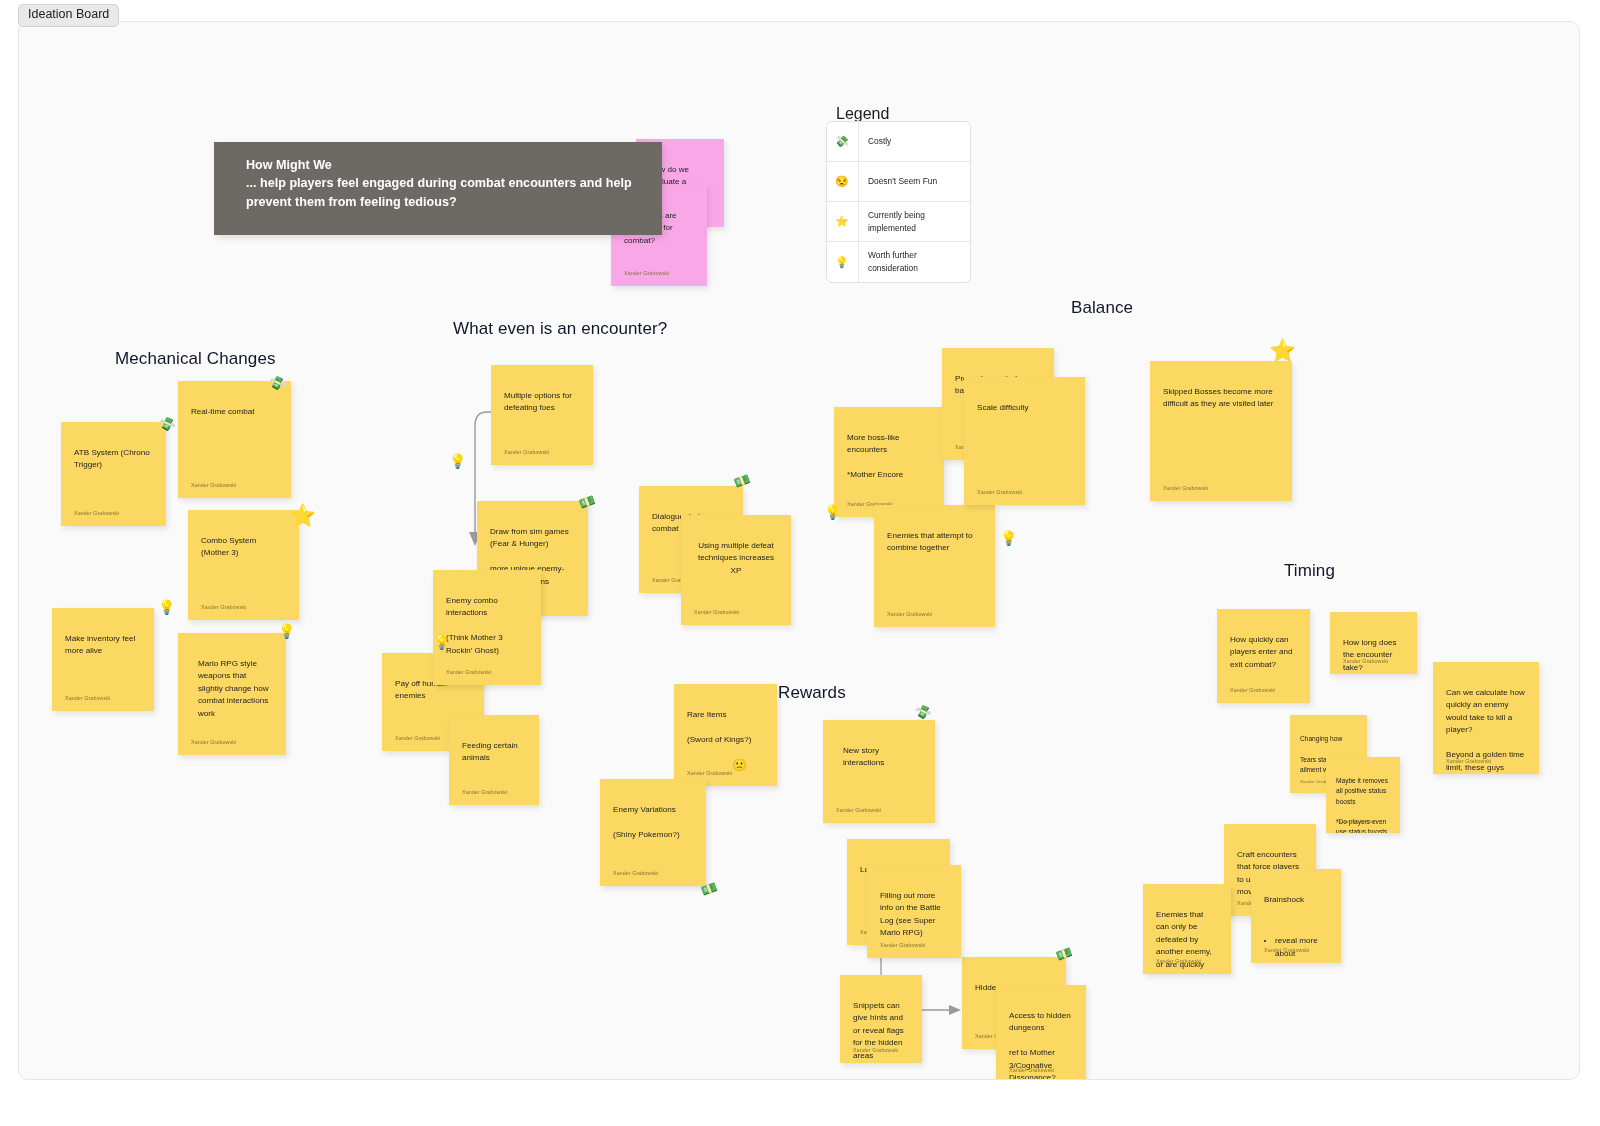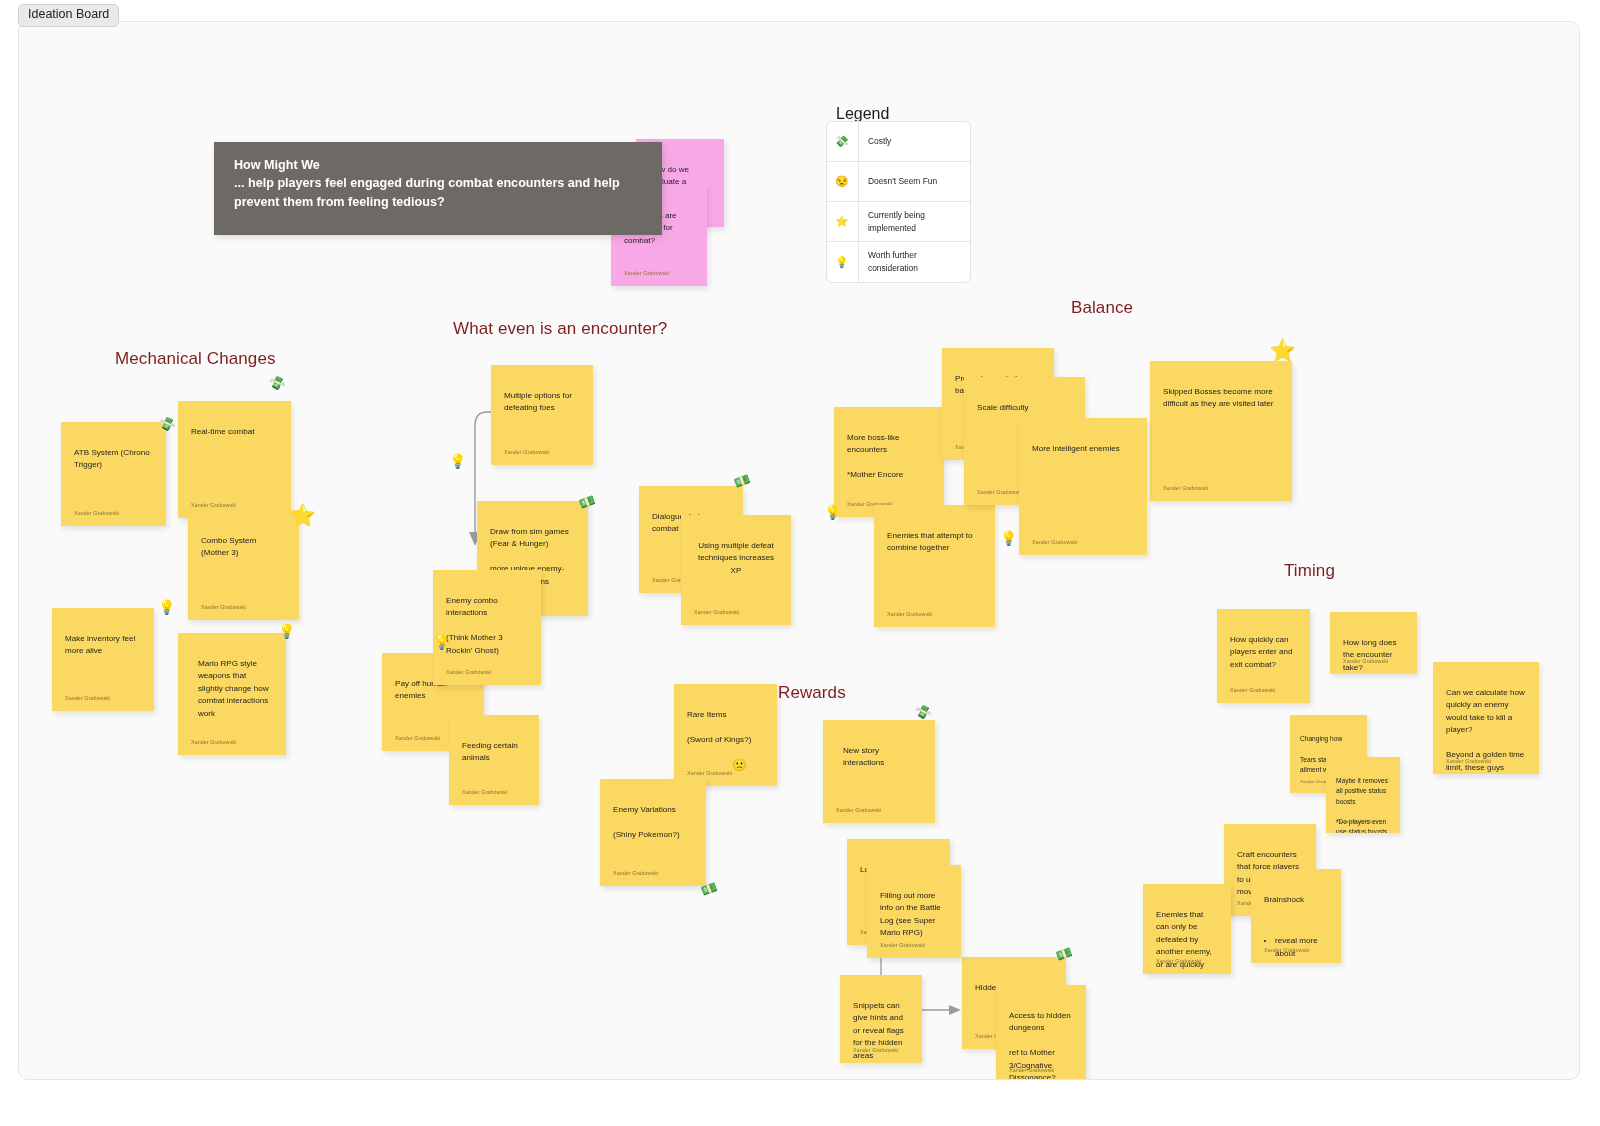--- a/index.html
+++ b/index.html
@@ -35,21 +35,21 @@
     width: 1562px; height: 1059px;
     background: #fafafa;
     border: 1px solid #e6e6e6;
     border-radius: 10px;
     overflow: hidden;
   }
   
   .heading {
     position: absolute;
     font-size: 17px;
-    color: #7f1d1d;
+    color: #0f172a;
     font-weight: 400;
     letter-spacing: .1px;
     white-space: nowrap;
   }
   
   .note {
     position: absolute;
     background: #fad862;
     box-shadow: 2px 3px 6px rgba(0,0,0,.10);
     padding: 12px 13px 0 13px;
@@ -69,21 +69,21 @@
     letter-spacing: .1px;
   }
   .note ul { margin: 4px 0 0 0; padding-left: 11px; }
   .note li { margin-bottom: 2px; }
   
   .hmw {
     position: absolute;
     left: 195px; top: 120px;
     width: 448px; height: 93px;
     background: #6d6a66;
-    padding: 14px 22px 0 20px;
+    padding: 14px 22px 0 32px;
     color: #ffffff;
     font-size: 12.6px;
     font-weight: bold;
     line-height: 1.45;
     z-index: 30;
     box-shadow: 2px 3px 7px rgba(0,0,0,.12);
   }
   
   .legend-title {
     position: absolute; left: 817px; top: 83px;
@@ -182,21 +182,21 @@
     <div class="heading" style="left:1052px; top:276px;">Balance</div>
     <div class="heading" style="left:759px; top:661px;text-align:center;">Rewards</div>
     <div class="heading" style="left:1265px; top:539px;">Timing</div>
 
     <div class="note" style="left:42px; top:400px; width:105px; height:104px; z-index:12;">
       <div class="body">ATB System (Chrono Trigger)</div>
       <div class="author">Xander Grabowski</div>
     </div>
     <div class="sticker money" style="left:140px; top:396px;">💸</div>
 
-    <div class="note" style="left:159px; top:359px; width:113px; height:117px; z-index:14;margin-top:20px;">
+    <div class="note" style="left:159px; top:359px; width:113px; height:117px; z-index:14;">
       <div class="body">Real-time combat</div>
       <div class="author">Xander Grabowski</div>
     </div>
     <div class="sticker money" style="left:250px; top:355px;">💸</div>
 
     <div class="note" style="left:169px; top:488px; width:111px; height:110px; z-index:14;">
       <div class="body">Combo System (Mother 3)</div>
       <div class="author">Xander Grabowski</div>
     </div>
     <div class="sticker star" style="left:270px; top:483px;">⭐</div>
@@ -273,24 +273,20 @@
     <div class="note" style="left:923px; top:326px; width:112px; height:112px; z-index:12;">
       <div class="body">Prevent repeated battles</div>
       <div class="author">Xander Grabowski</div>
     </div>
 
     <div class="note" style="left:945px; top:355px; width:121px; height:128px; z-index:14;">
       <div class="body">Scale difficulty</div>
       <div class="author">Xander Grabowski</div>
     </div>
 
-    <div class="note" style="left:1000px; top:396px; width:128px; height:137px; z-index:15;">
-      <div class="body">More intelligent enemies</div>
-      <div class="author">Xander Grabowski</div>
-    </div>
     <div class="sticker bulb" style="left:981px; top:509px;">💡</div>
 
     <div class="note" style="left:1131px; top:339px; width:142px; height:140px; z-index:14;">
       <div class="body">Skipped Bosses become more difficult as they are visited later</div>
       <div class="author">Xander Grabowski</div>
     </div>
     <div class="sticker star" style="left:1250px; top:318px;">⭐</div>
 
     <div class="note" style="left:855px; top:483px; width:121px; height:122px; z-index:13;">
       <div class="body">Enemies that attempt to combine together</div>

